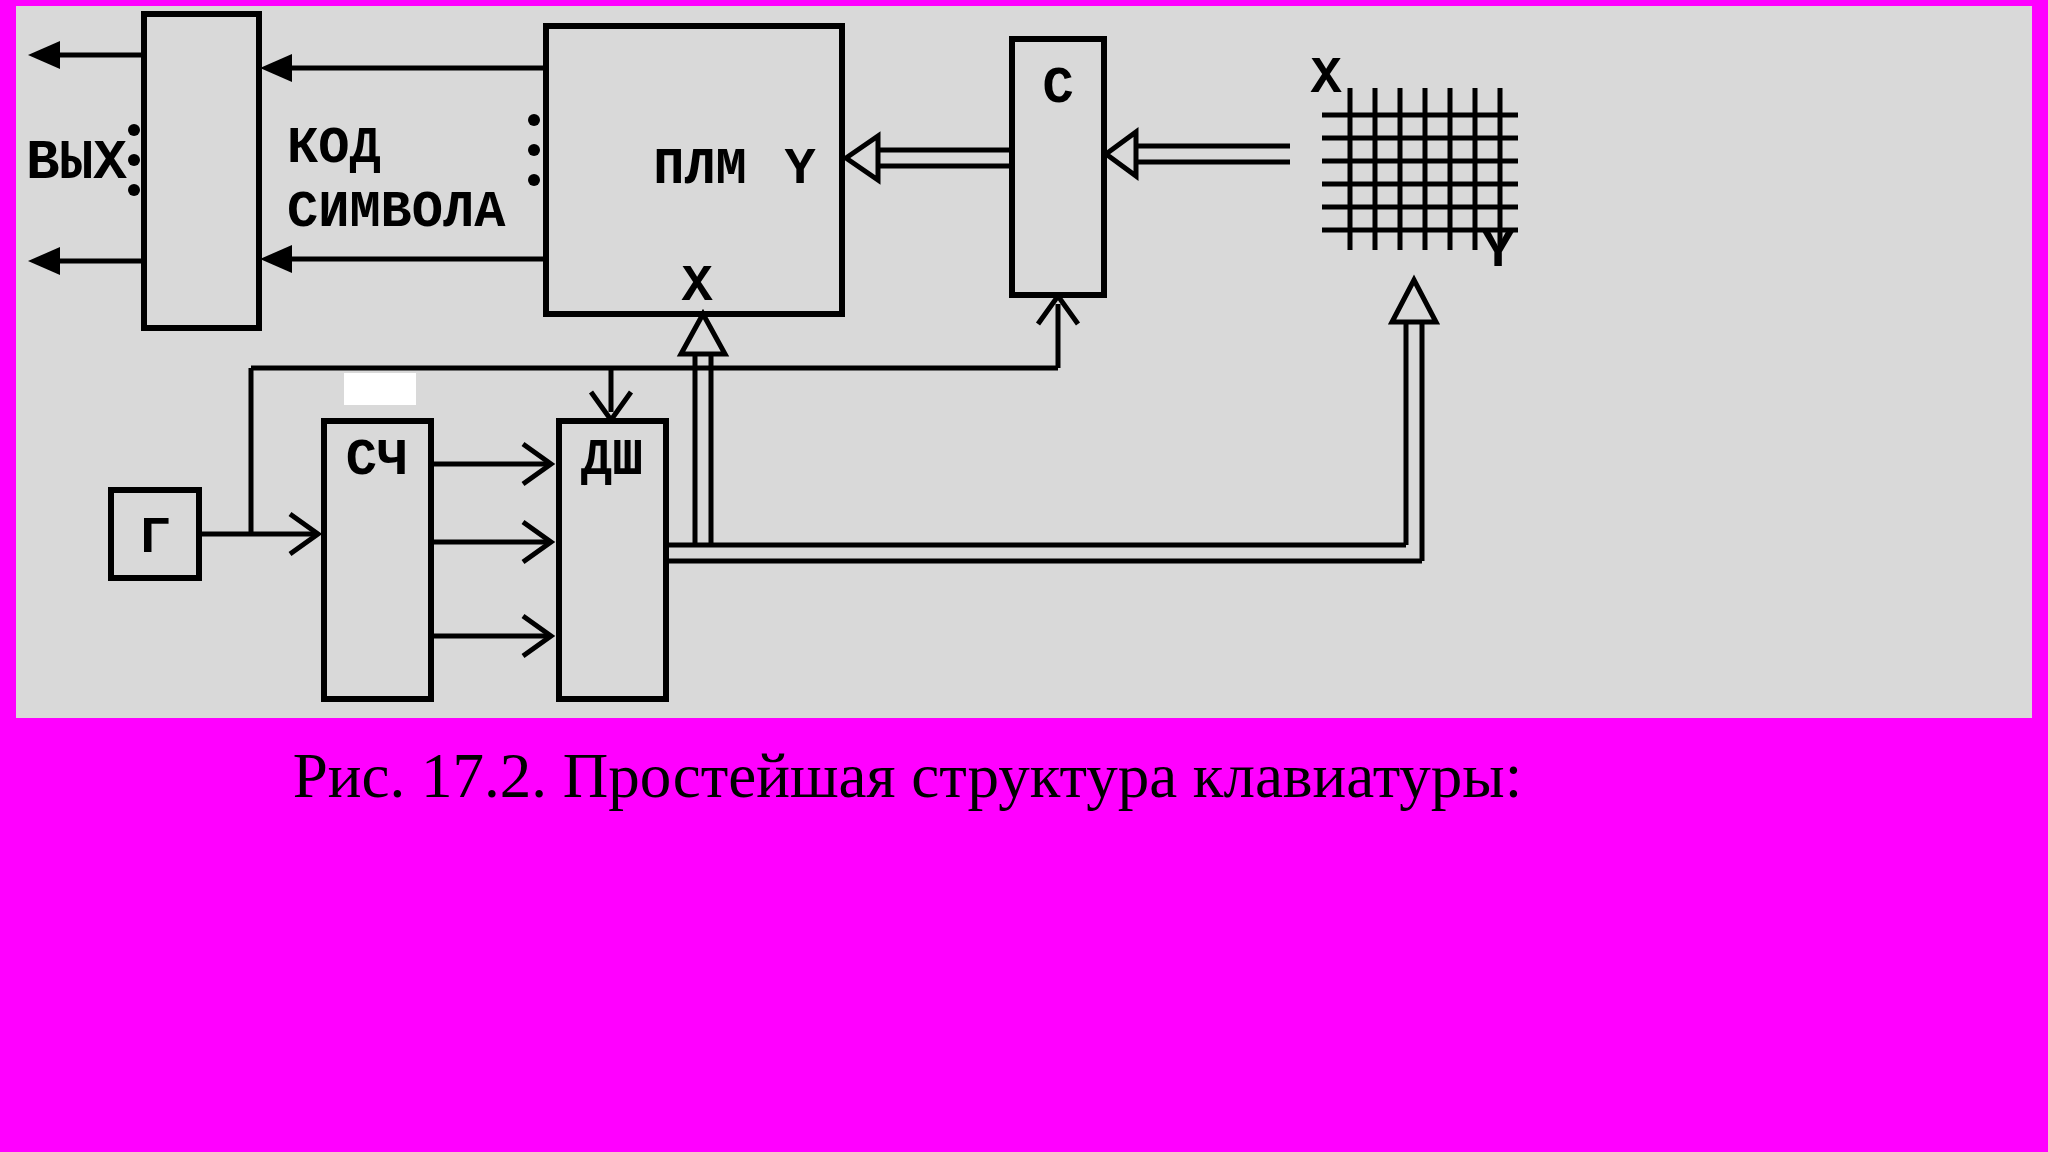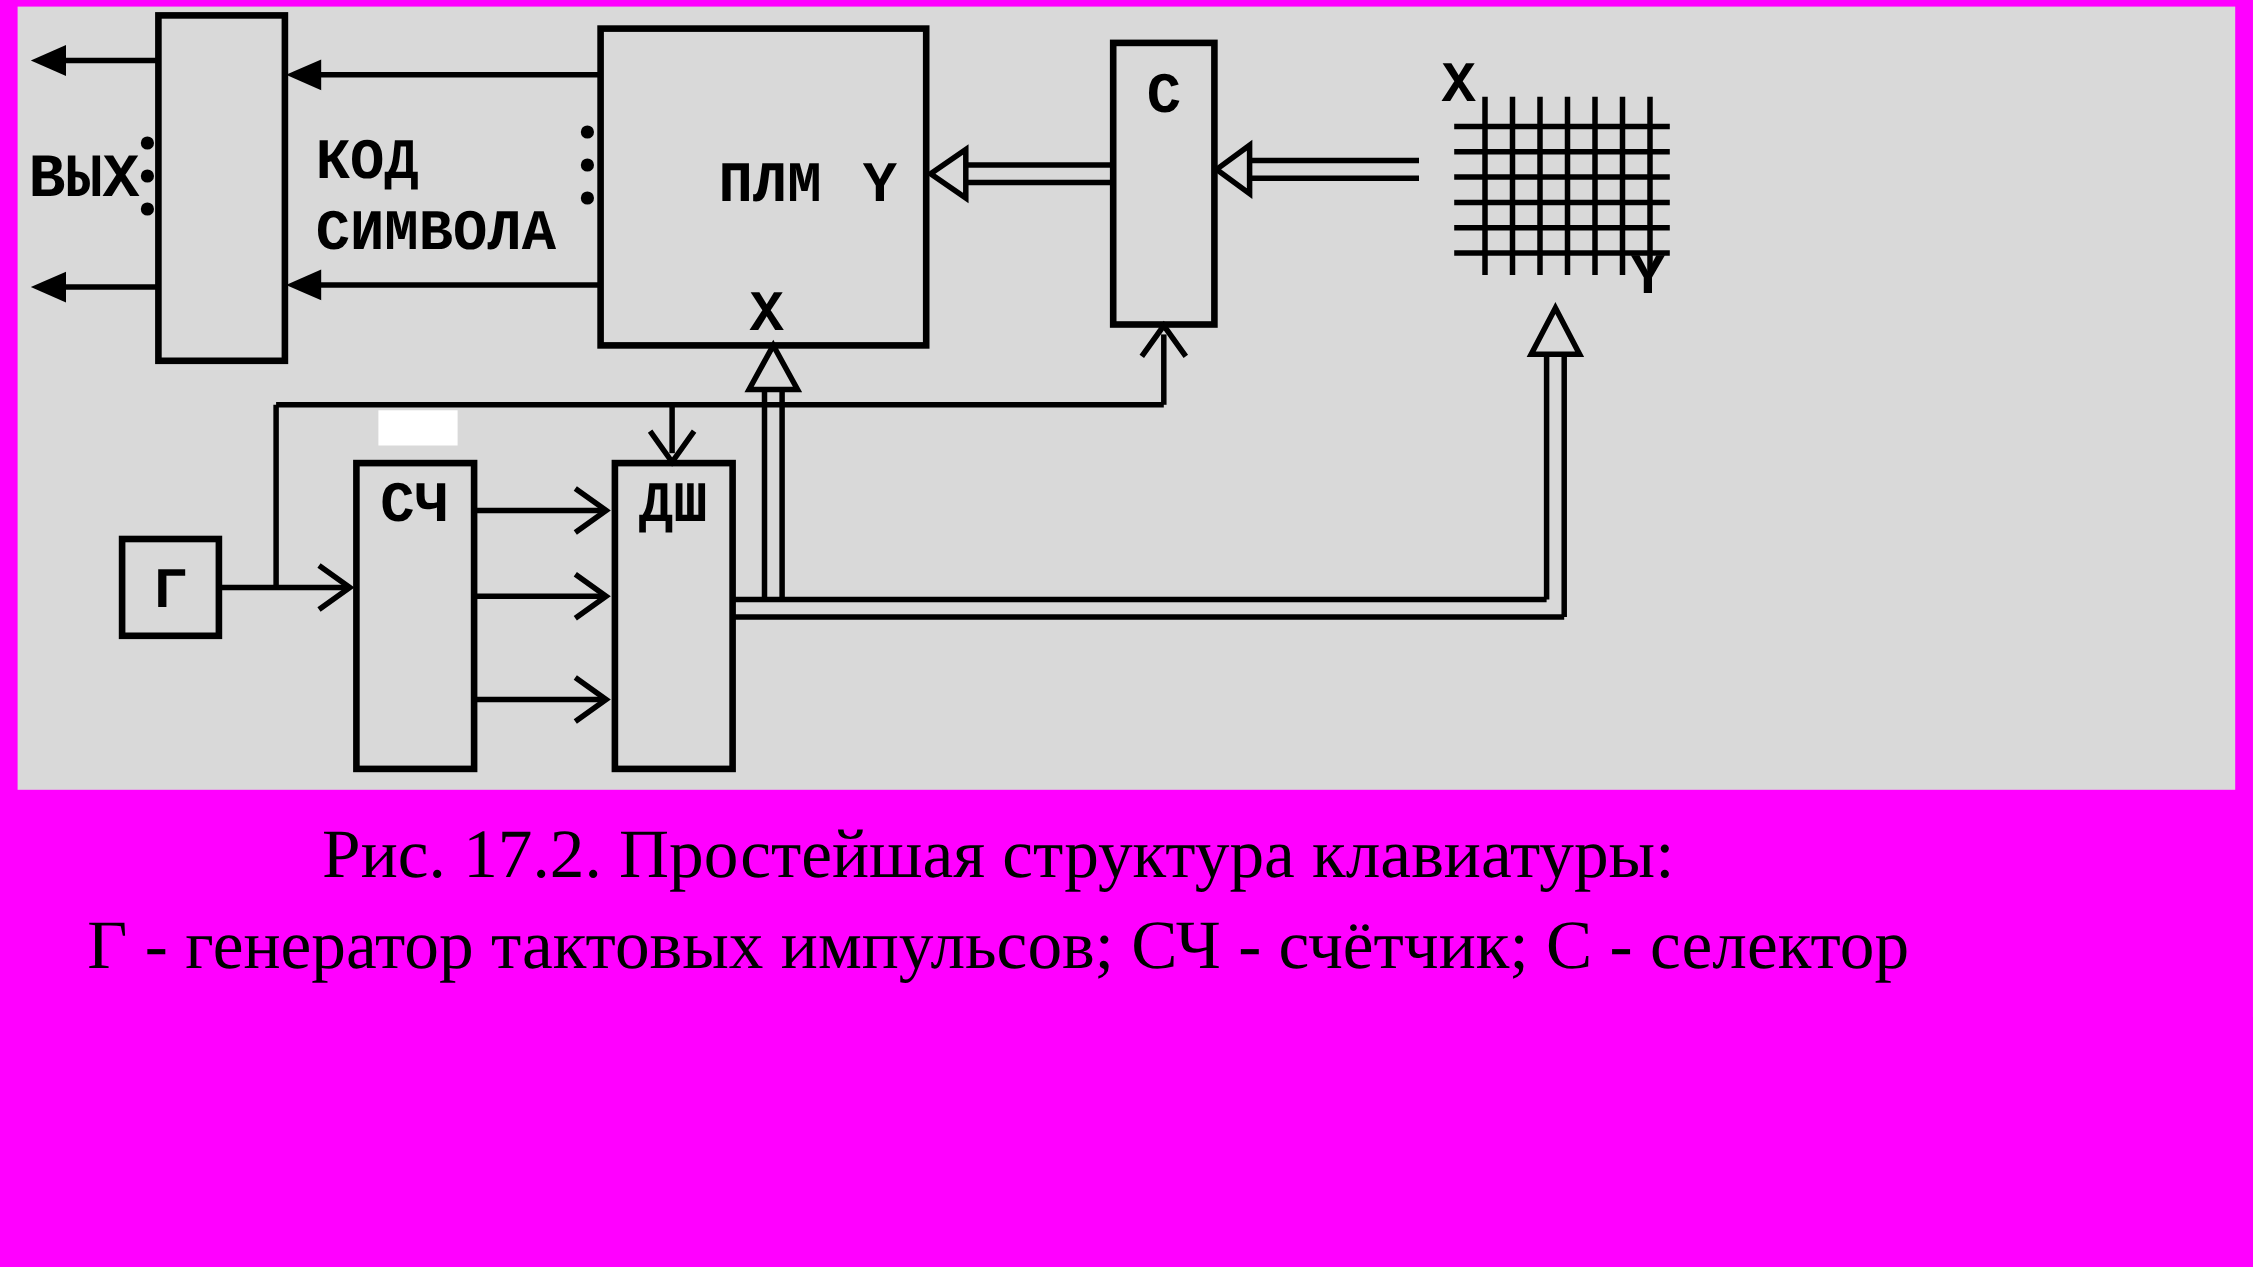--- a/index.html
+++ b/index.html
@@ -177,16 +177,15 @@
 
     <text class="t56" x="26" y="178">ВЫХ</text>
     <g>
       <text class="t52" x="287" y="162">КОД</text>
       <text class="t52" x="287" y="226">СИМВОЛА</text>
     </g>
   </svg>
 
   <div class="caption">
     <div class="caption-line1">Рис. 17.2. Простейшая структура клавиатуры:</div>
-    <div class="caption-line2">Г - генератор тактовых импульсов; СЧ - счётчик; С - селектор</div>
   </div>
 
 </div>
 
 </body></html>

